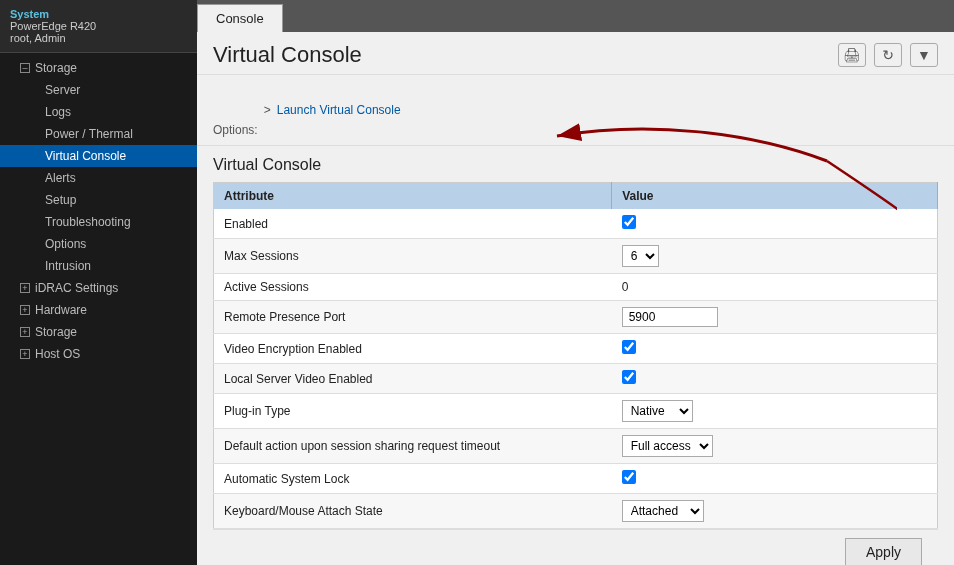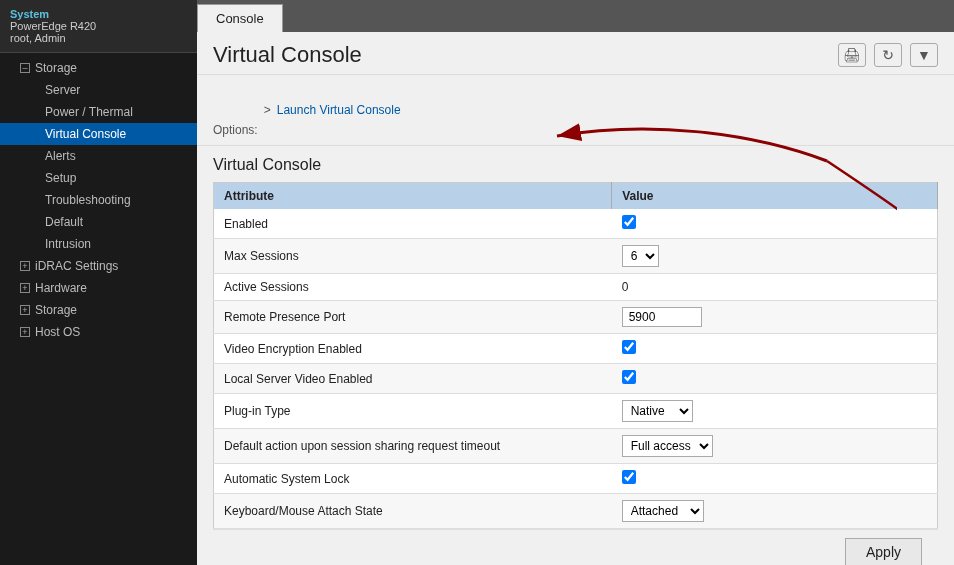--- a/index.html
+++ b/index.html
@@ -229,21 +229,21 @@
       font-size: 12px;
       padding: 2px 4px;
       border: 1px solid #aaa;
       background: #fff;
       cursor: pointer;
     }
     .text-input {
       font-size: 12px;
       padding: 2px 6px;
       border: 1px solid #aaa;
-      width: 80px;
+      width: 96px;
     }
 
     
     .apply-row {
       padding: 8px 16px;
       display: flex;
       justify-content: flex-end;
       background: #f0f0f0;
       border-top: 1px solid #ddd;
     }
@@ -269,41 +269,45 @@
   <div class="nav-item indent1">
         <span class="nav-section-icon">–</span>
         <span>Storage</span>
       </div>
       <div class="nav-item indent2">
         <span style="display: inline-block; width: 15px;"></span>
         <span>Server</span>
       </div>
       <div class="nav-item indent2">
         <span style="display: inline-block; width: 15px;"></span>
+        <span>Logs</span>
+      </div>
+      <div class="nav-item indent2">
+        <span style="display: inline-block; width: 15px;"></span>
         <span>Power / Thermal</span>
       </div>
       <div class="nav-item indent2 active">
         <span style="display: inline-block; width: 15px;"></span>
         <span>Virtual Console</span>
       </div>
       <div class="nav-item indent2">
         <span style="display: inline-block; width: 15px;"></span>
         <span>Alerts</span>
       </div>
       <div class="nav-item indent2">
         <span style="display: inline-block; width: 15px;"></span>
         <span>Setup</span>
       </div>
       <div class="nav-item indent2">
         <span style="display: inline-block; width: 15px;"></span>
         <span>Troubleshooting</span>
       </div>
       <div class="nav-item indent2">
         <span style="display: inline-block; width: 15px;"></span>
-        <span>Default</span>
+        <span>Options</span>
       </div>
       <div class="nav-item indent2">
         <span style="display: inline-block; width: 15px;"></span>
         <span>Intrusion</span>
       </div>
       <div class="nav-item indent1">
         <span class="nav-section-icon">+</span>
         <span>iDRAC Settings</span>
       </div>
       <div class="nav-item indent1">

